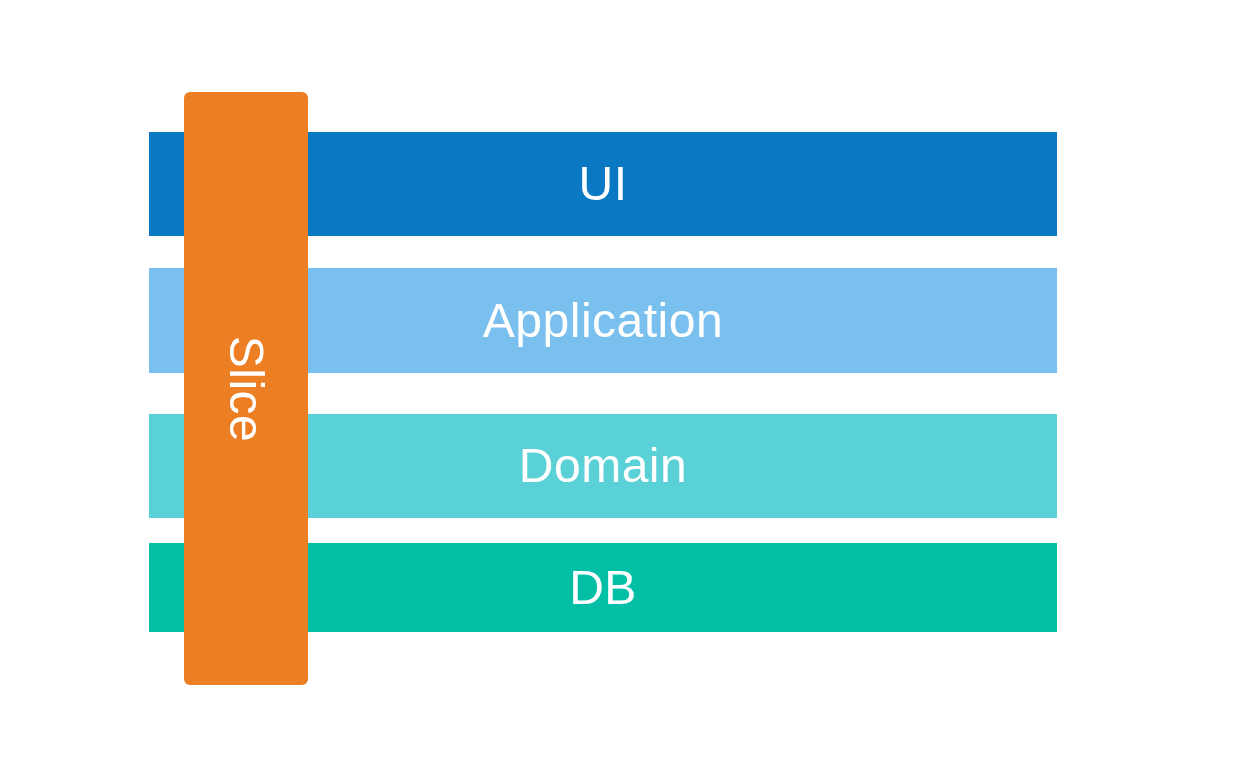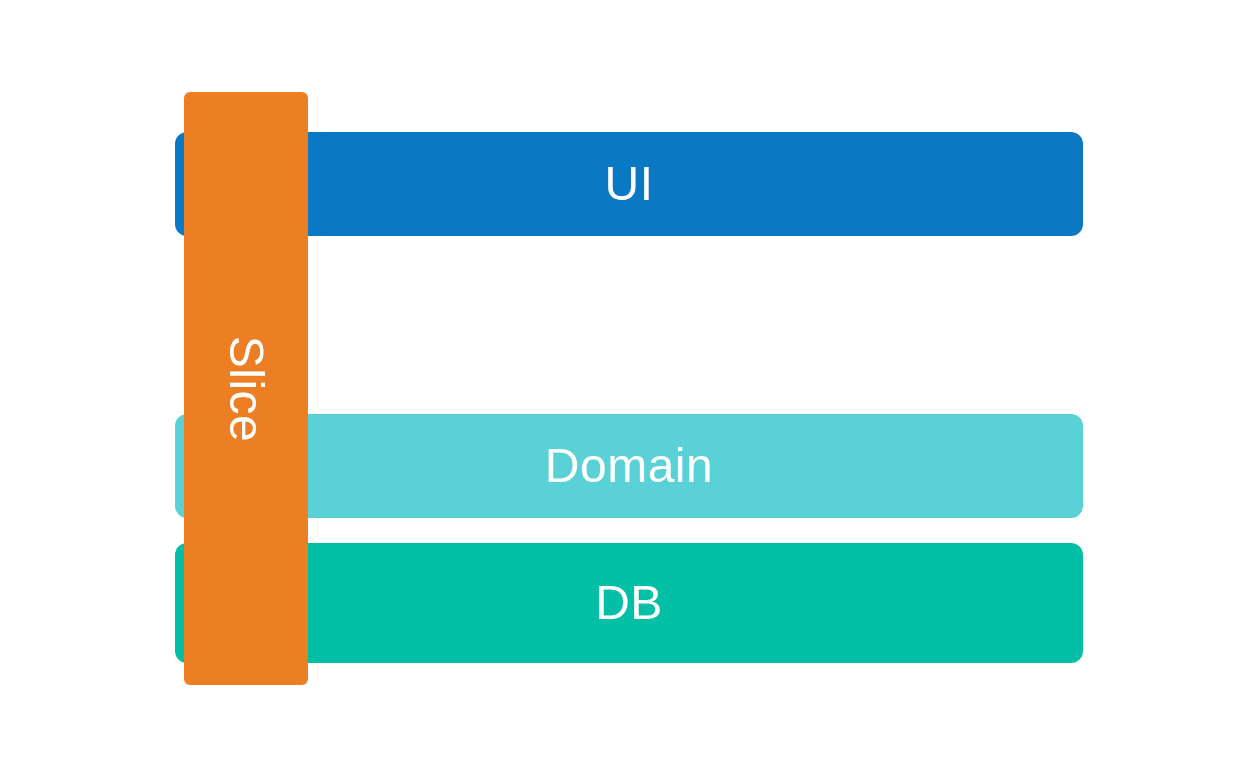--- a/index.html
+++ b/index.html
@@ -12,33 +12,33 @@
   .canvas {
     position: relative;
     width: 1250px;
     height: 781px;
     background: #ffffff;
     overflow: hidden;
   }
 
   .layer {
     position: absolute;
-    left: 175px;
+    left: 149px;
     width: 908px;
-    border-radius: 12px;
+    border-radius: 0;
     display: flex;
     align-items: center;
     justify-content: center;
     z-index: 1;
   }
 
   .layer-ui     { top: 132px; height: 104px; }
   .layer-app    { top: 268px; height: 105px; }
   .layer-domain { top: 406px; height: 104px; margin-top: 8px; }
-  .layer-db     { top: 543px; height: 120px; }
+  .layer-db     { top: 543px; height: 89px; }
 
   .layer-label {
     color: #ffffff;
     font-size: 48px;
     font-weight: 400;
     letter-spacing: 0.5px;
     line-height: 1;
     user-select: none;
   }
 
@@ -68,20 +68,23 @@
 </style>
 </head>
 <body>
 
 <div class="canvas">
 
   <div class="layer layer-ui" style="background-color: rgb(10, 120, 194);">
     <span class="layer-label">UI</span>
   </div>
 
+  <div class="layer layer-app" style="background-color: rgb(122, 192, 238);">
+    <span class="layer-label">Application</span>
+  </div>
 
   <div class="layer layer-domain" style="background-color: rgb(90, 209, 214);">
     <span class="layer-label">Domain</span>
   </div>
 
   <div class="layer layer-db" style="background-color: rgb(2, 191, 166);">
     <span class="layer-label">DB</span>
   </div>
 
   <div class="slice-bar" style="background-color: rgb(236, 126, 35);">

